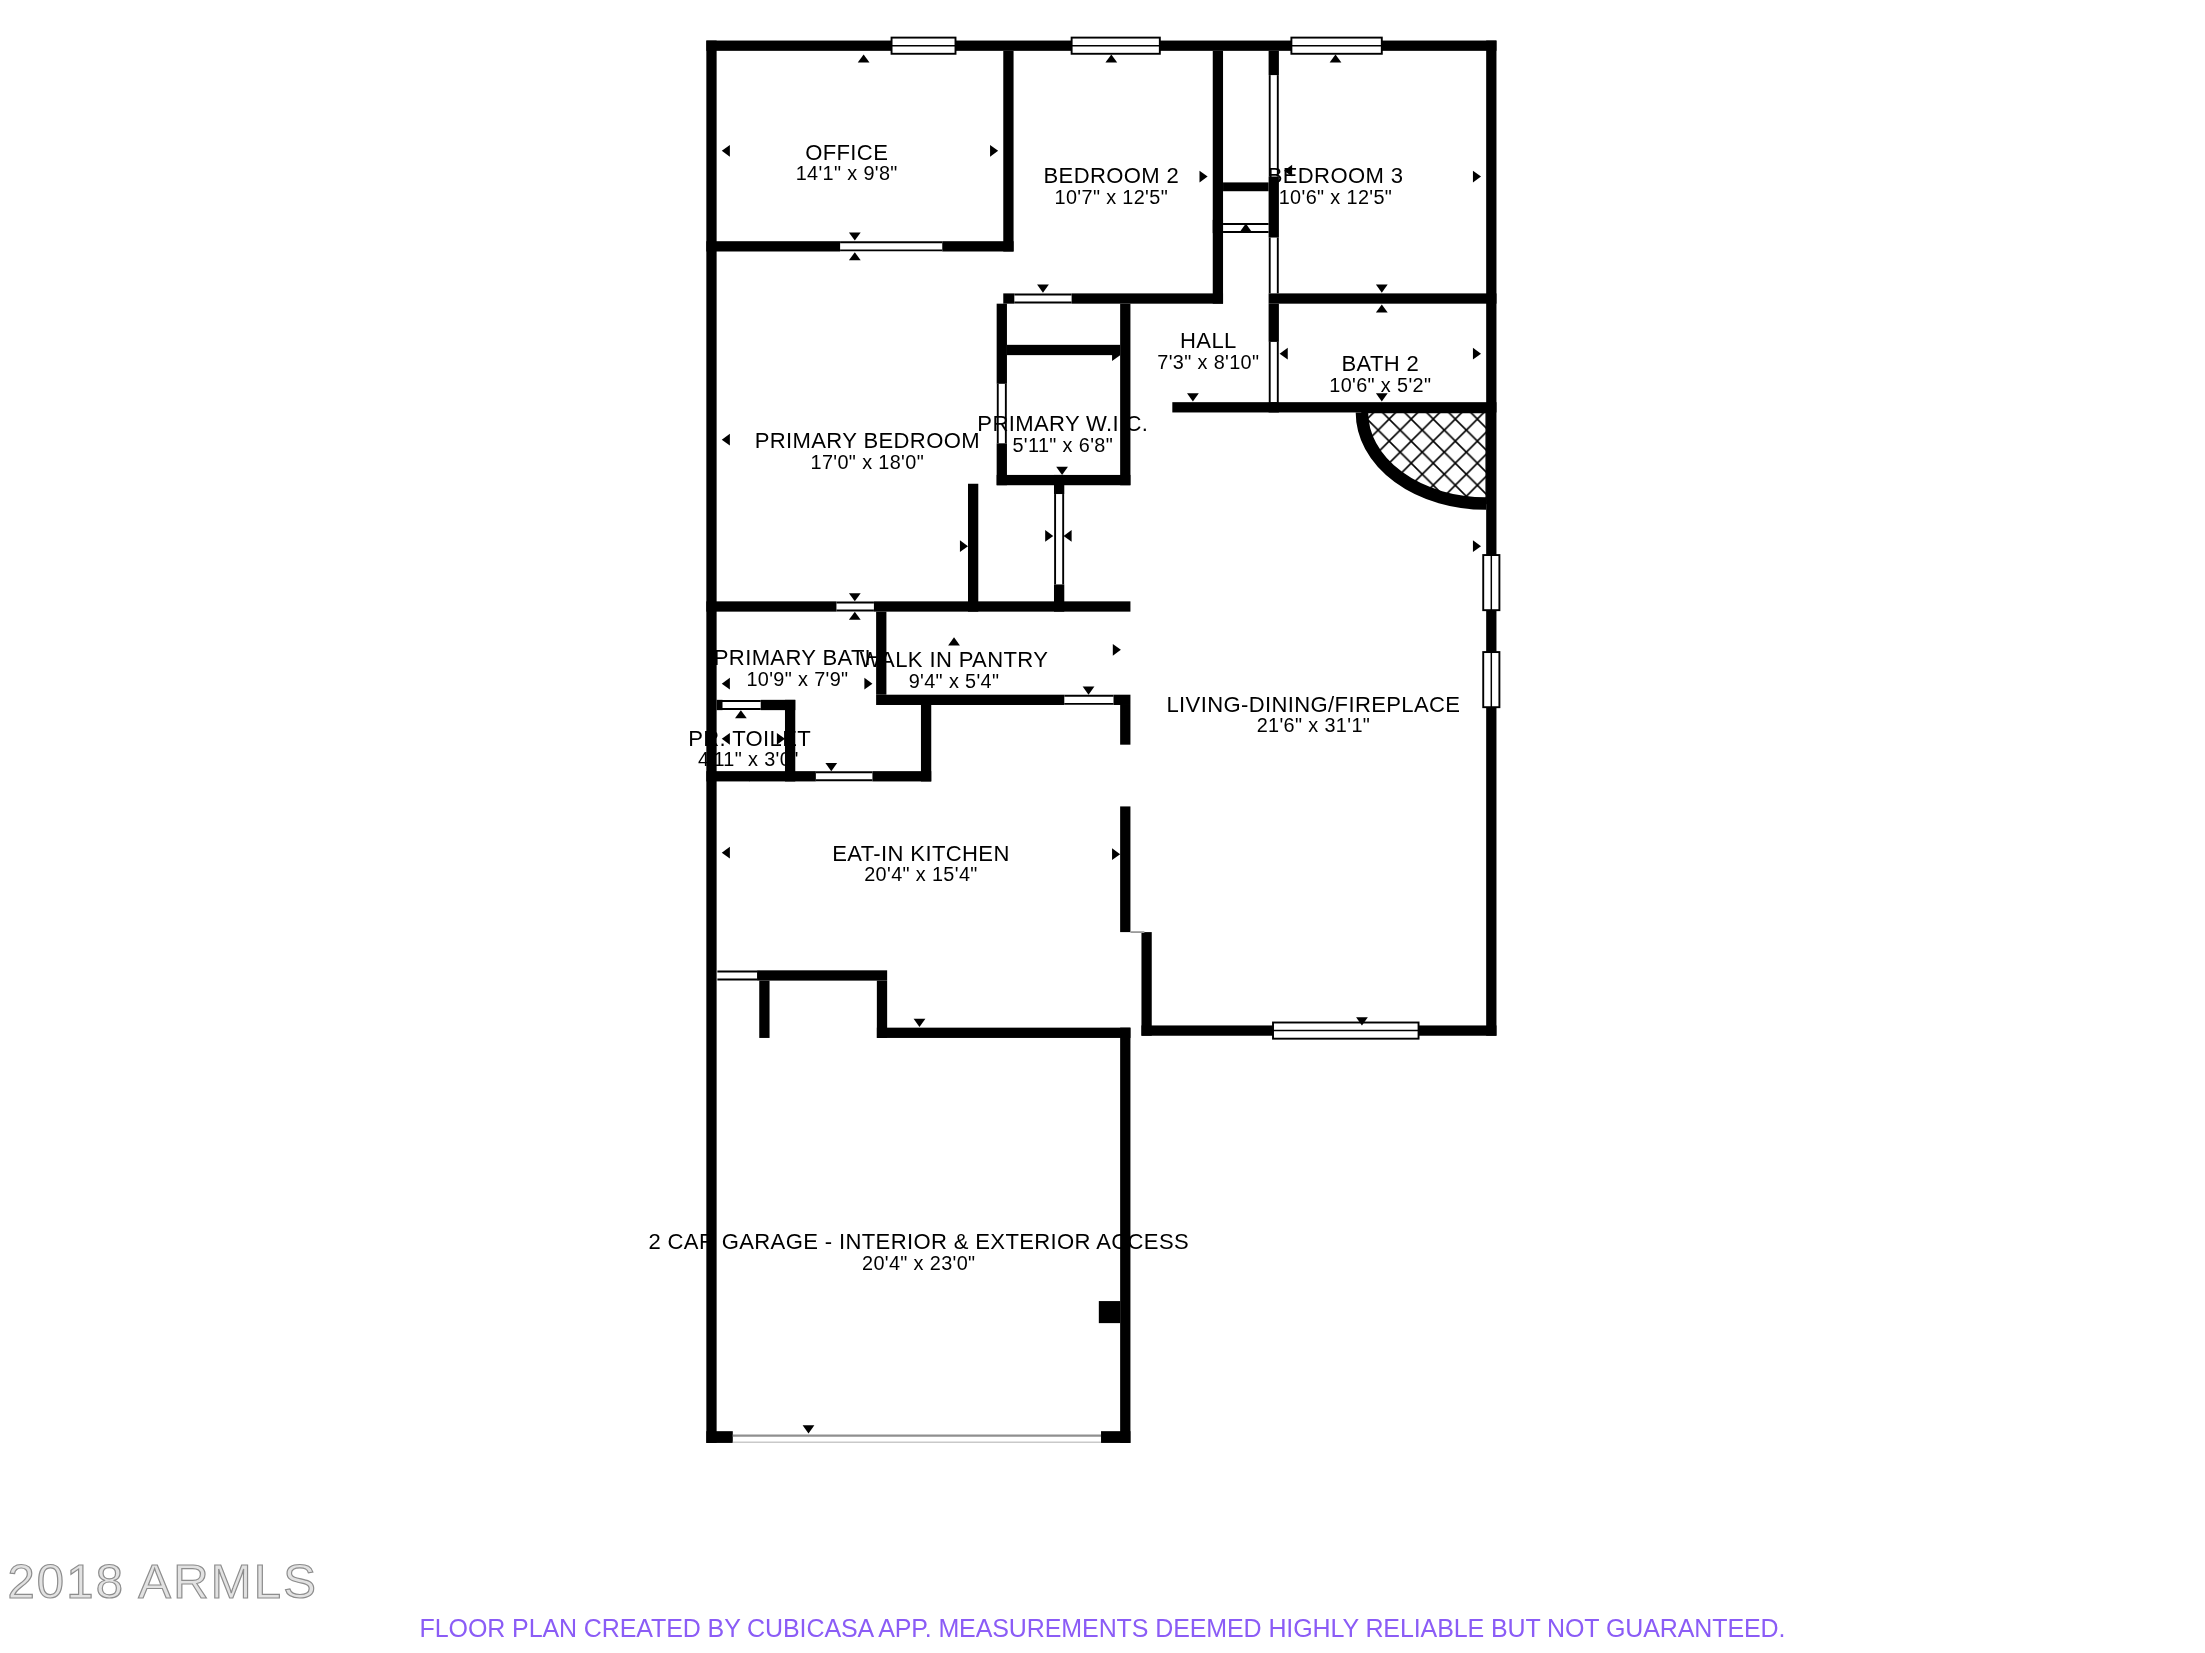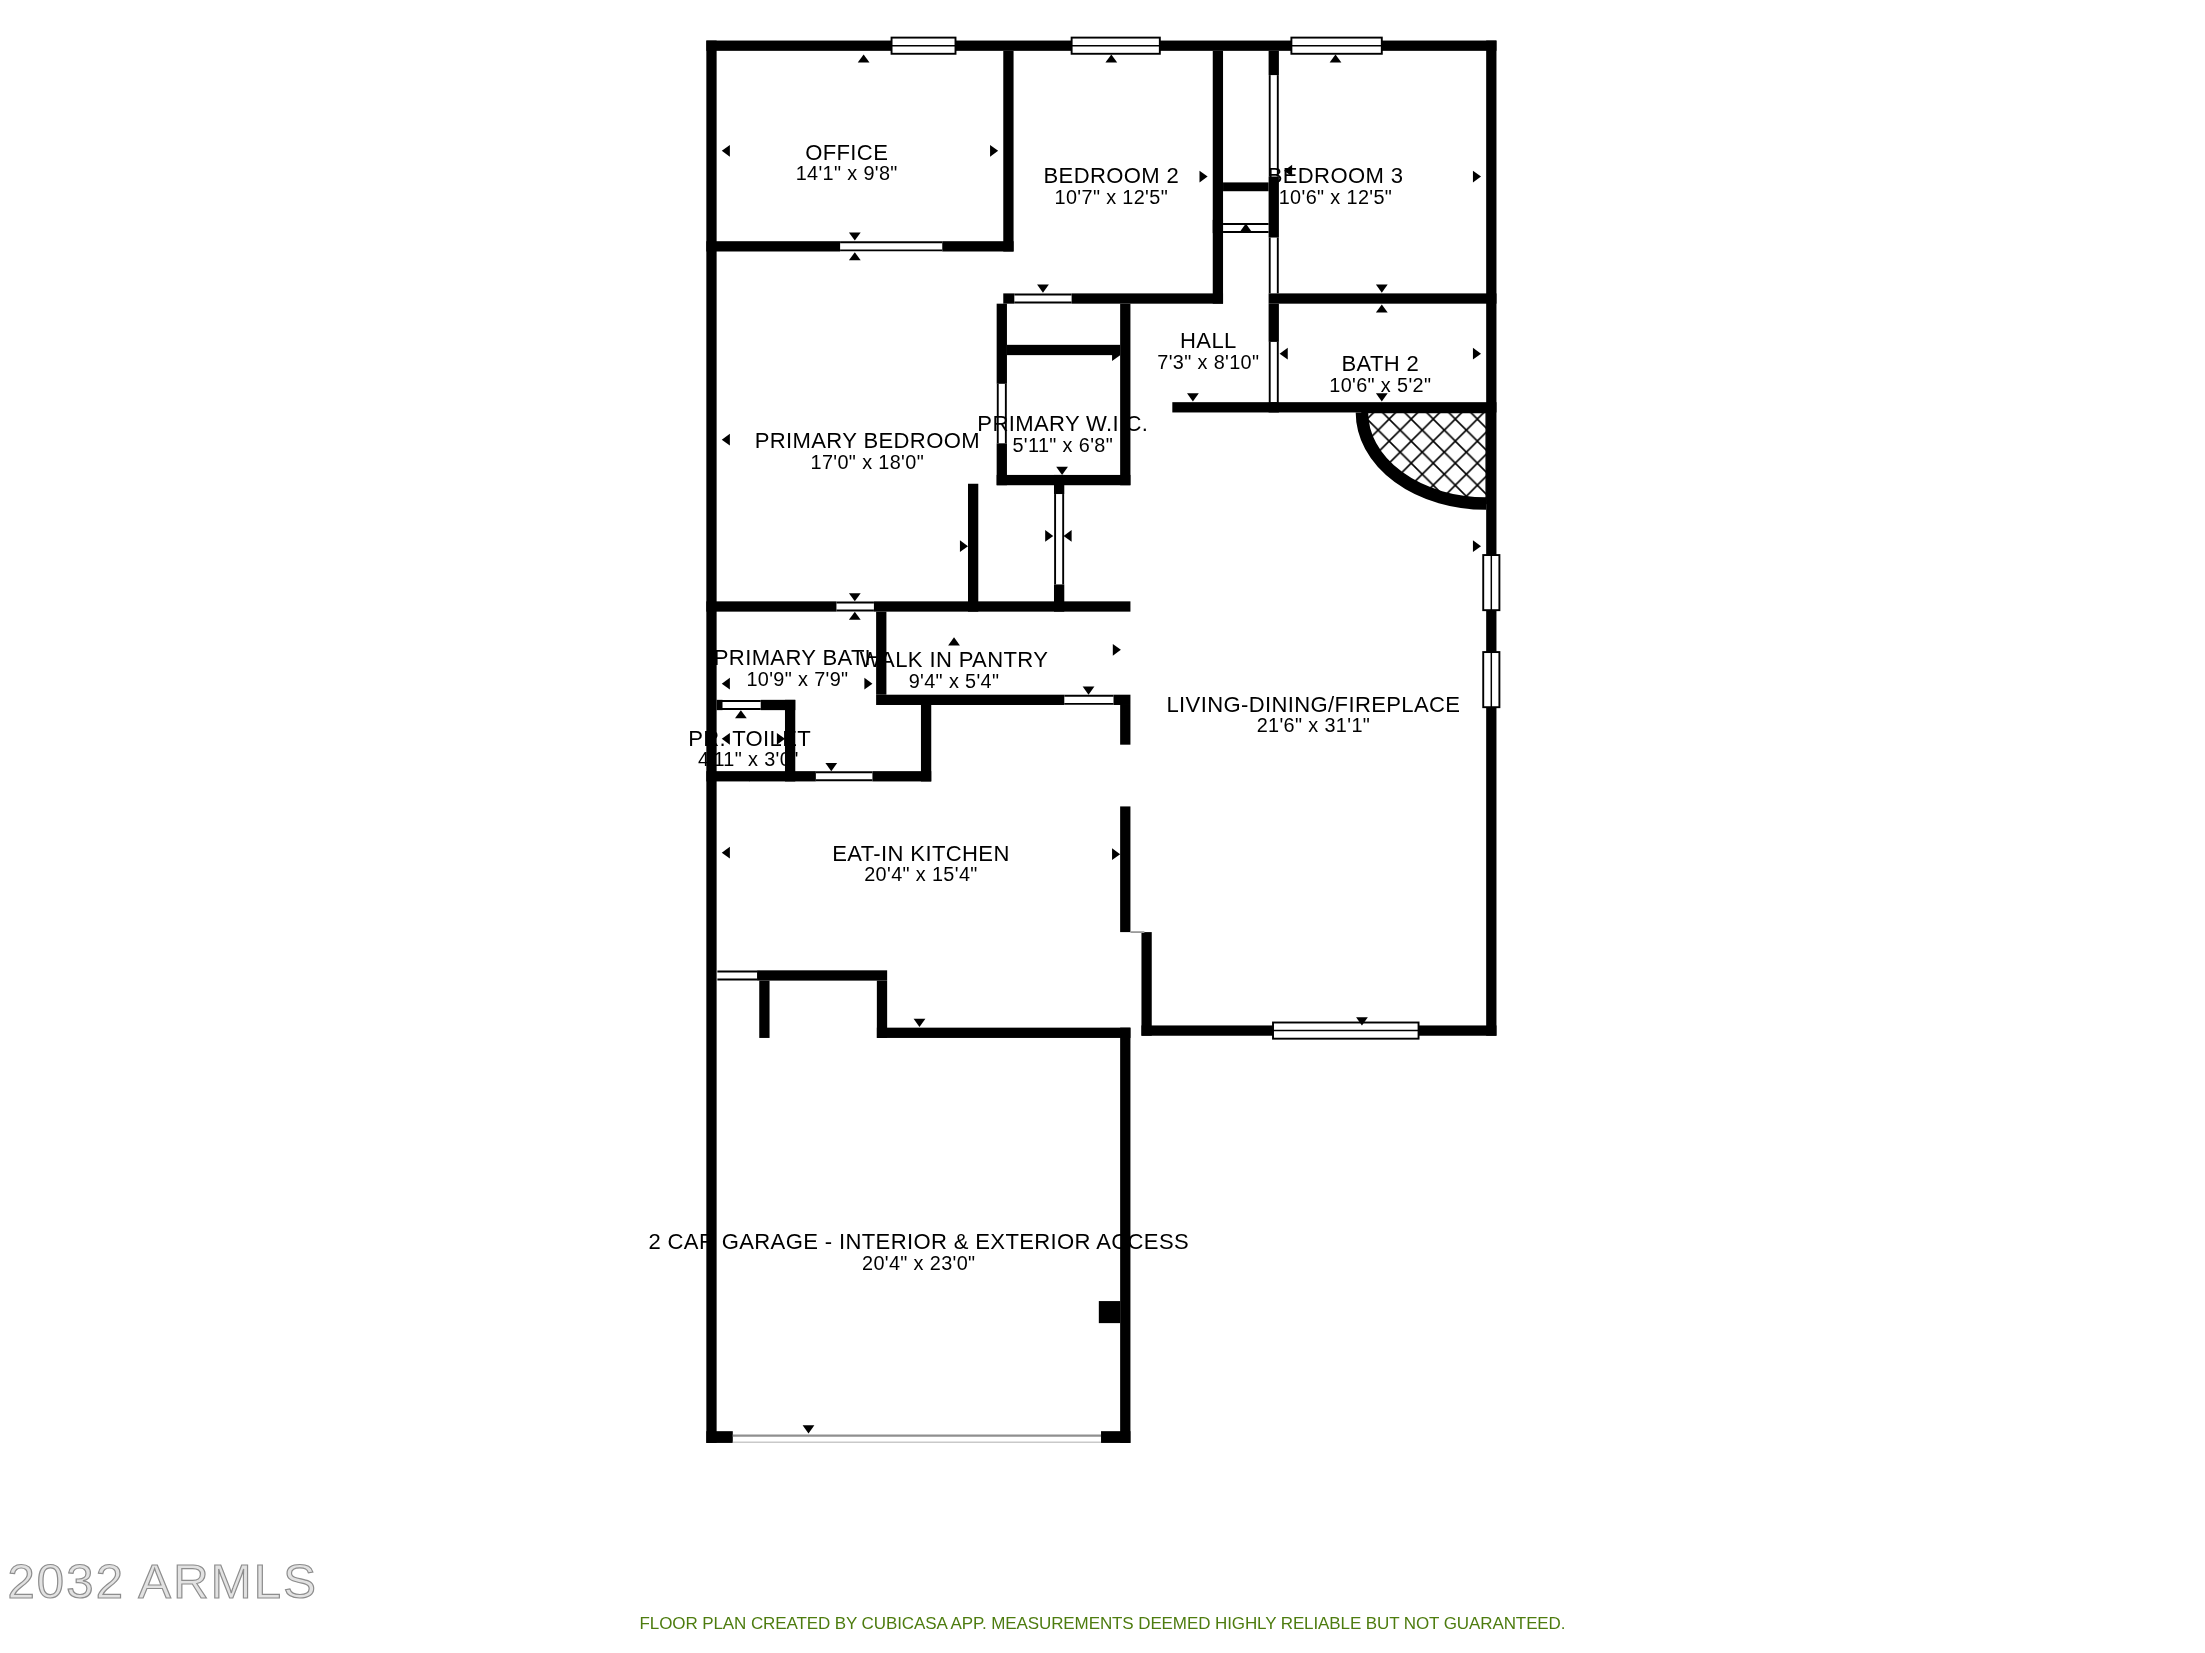--- a/index.html
+++ b/index.html
@@ -10,21 +10,21 @@
   .room-dims{font-size:27px;letter-spacing:.5px;}
   #watermark{
     position:absolute;left:7.4px;top:1553px;
     font-size:49px;letter-spacing:2.2px;
     color:rgba(150,150,150,.28);
     -webkit-text-stroke:1.2px #8d8d8d;
     white-space:nowrap;
   }
   #footer{
     position:absolute;left:0;top:1614px;width:2205px;
-    text-align:center;font-size:17px;letter-spacing:-0.1px;color:#4d7c0f;
+    text-align:center;font-size:25px;letter-spacing:-0.1px;color:#8b5cf6;
     white-space:nowrap;
   }
 </style>
 </head>
 <body>
 
 <svg width="2205" height="1654" viewBox="0 0 3000 2250">
   <defs>
     <pattern id="hatch" width="30" height="30" patternUnits="userSpaceOnUse">
       <line x1="0" y1="0" x2="30" y2="30" stroke="#000" stroke-width="2.2"></line>
@@ -234,15 +234,15 @@
       <text class="room-name" x="1253" y="1163">EAT-IN KITCHEN</text>
       <text class="room-dims" x="1253" y="1192">20'4" x 15'4"</text>
     </g>
     <g>
       <text class="room-name" x="1250" y="1691">2 CAR GARAGE - INTERIOR &amp; EXTERIOR ACCESS</text>
       <text class="room-dims" x="1250" y="1720">20'4" x 23'0"</text>
     </g>
   </g>
 </svg>
 
-<div id="watermark">2032 ARMLS</div>
+<div id="watermark">2018 ARMLS</div>
 <div id="footer">FLOOR PLAN CREATED BY CUBICASA APP. MEASUREMENTS DEEMED HIGHLY RELIABLE BUT NOT GUARANTEED.</div>
 
 
 </body></html>

